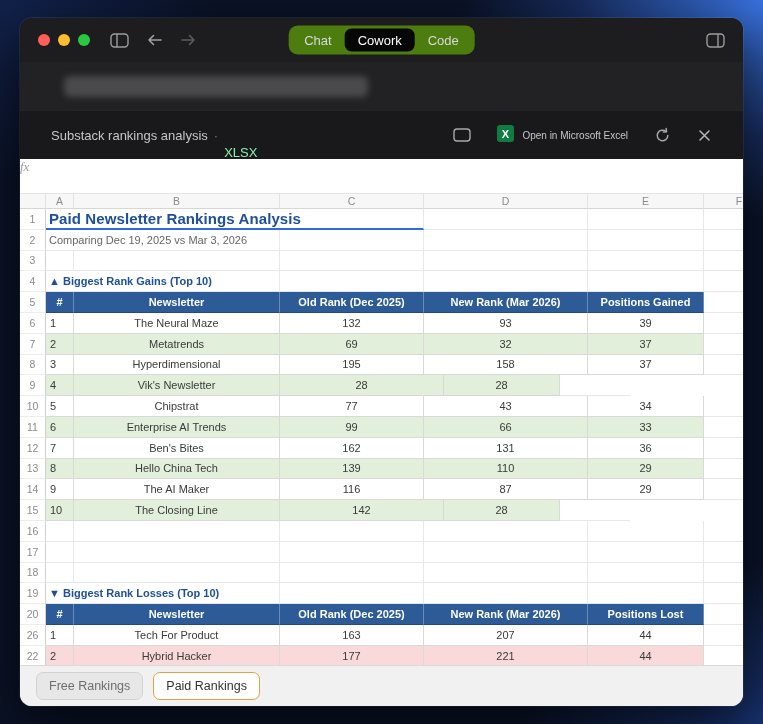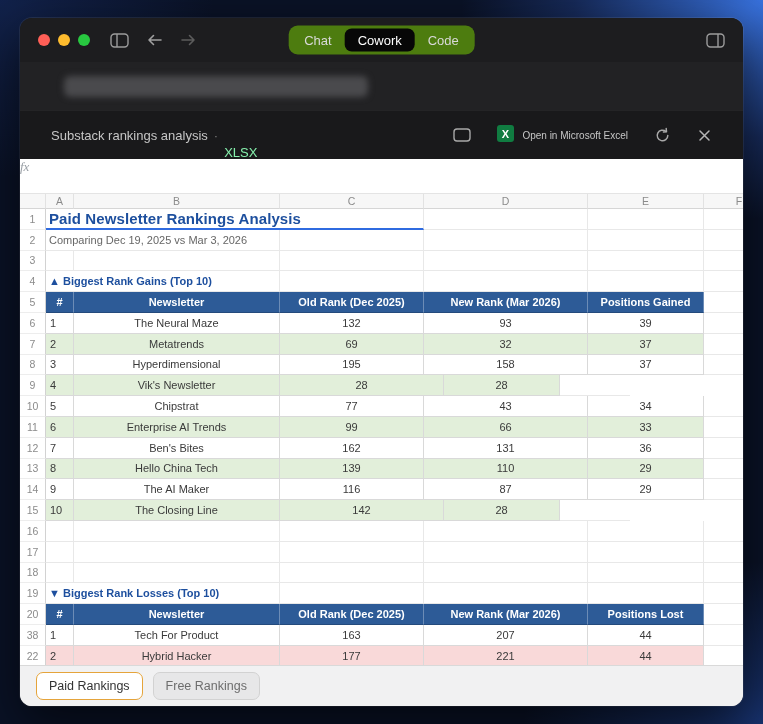--- a/index.html
+++ b/index.html
@@ -336,39 +336,39 @@
             <div class="srow">
               <div class="gut">20</div>
               <div class="c th w-a">#</div>
               <div class="c th w-b">Newsletter</div>
               <div class="c th w-c">Old Rank (Dec 2025)</div>
               <div class="c th w-d">New Rank (Mar 2026)</div>
               <div class="c th w-e">Positions Lost</div>
               <div class="c w-f"></div>
             </div>
             <div class="srow">
-              <div class="gut">38</div>
+              <div class="gut">26</div>
               <div class="c td w-a left">1</div>
               <div class="c td w-b">Tech For Product</div>
               <div class="c td w-c">163</div>
               <div class="c td w-d">207</div>
               <div class="c td w-e">44</div>
               <div class="c w-f"></div>
             </div>
             <div class="srow">
               <div class="gut">22</div>
               <div class="c td w-a left pink">2</div>
               <div class="c td w-b pink">Hybrid Hacker</div>
               <div class="c td w-c pink">177</div>
               <div class="c td w-d pink">221</div>
               <div class="c td w-e pink">44</div>
               <div class="c w-f"></div>
             </div>
           </div>
       </div>
       <div class="tabbar">
+        <div class="stab free">Free Rankings</div>
         <div class="stab paid">Paid Rankings</div>
-        <div class="stab free">Free Rankings</div>
       </div>
     </div>
 
   </div>
 </div>
 
 </body></html>

